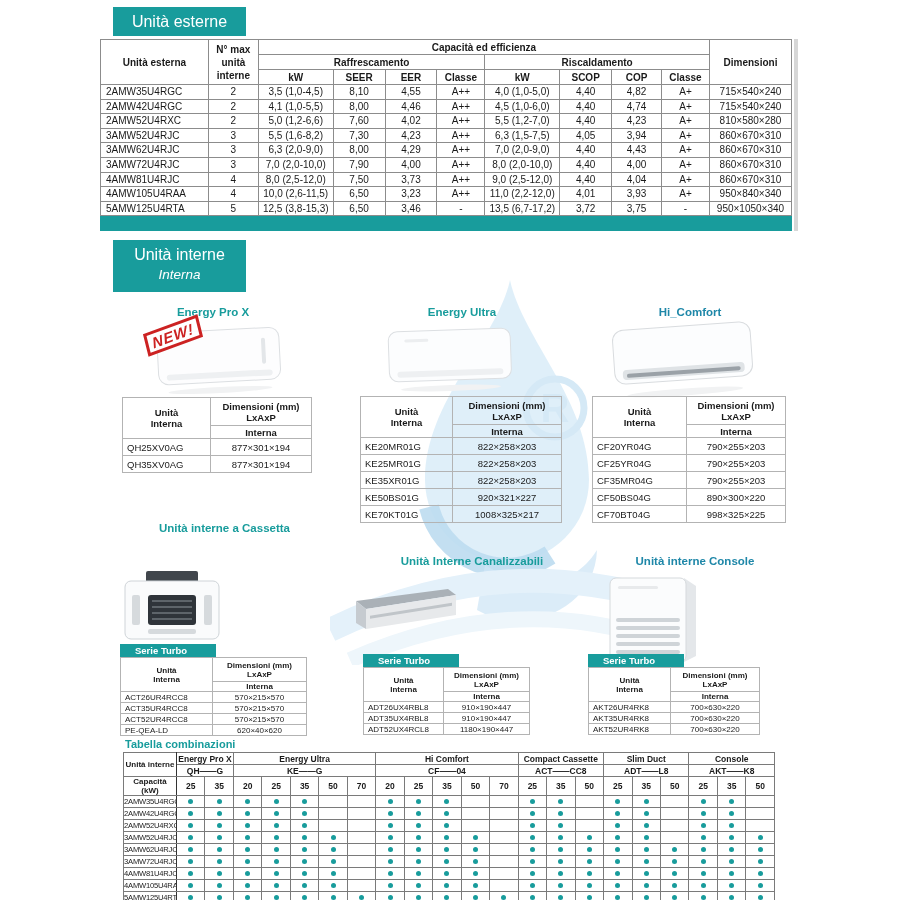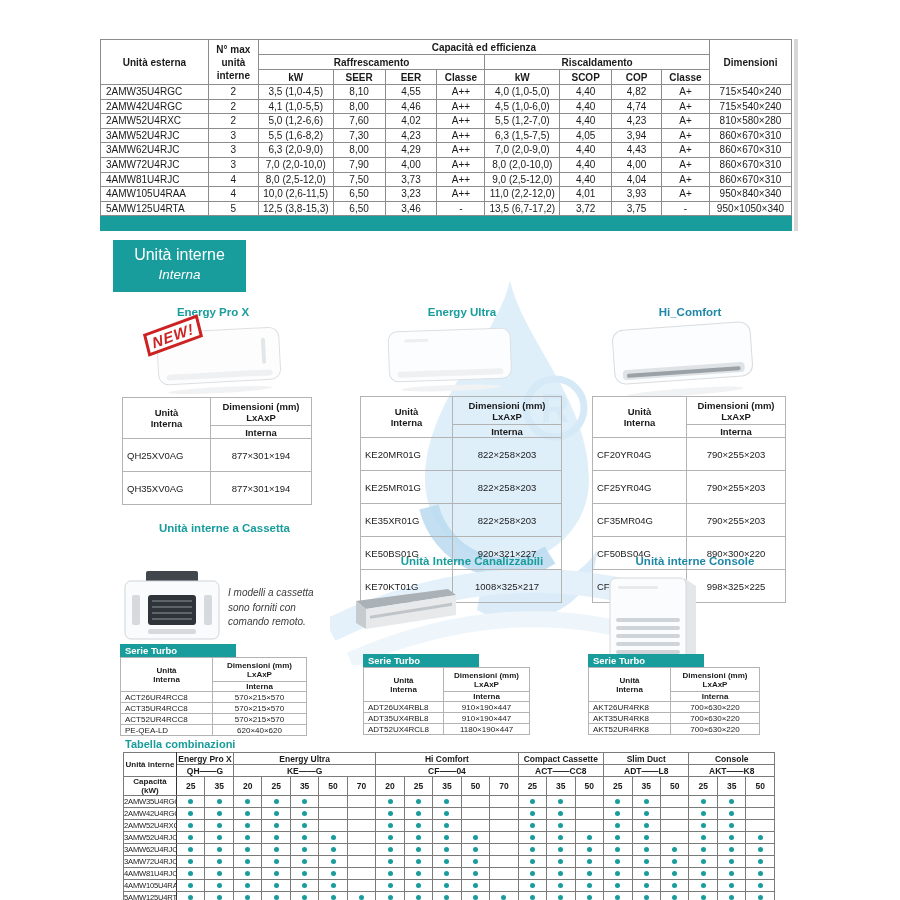--- a/index.html
+++ b/index.html
@@ -26,31 +26,31 @@
   #outdoor-table{left:100px;top:39px;width:692px;font-size:10px;background:transparent}
   #outdoor-table th,#outdoor-table td{border:1px solid #8c8c8c;text-align:center;padding:0 2px;line-height:13.6px;height:14.6px}
   #outdoor-table th{font-weight:bold;line-height:13px;height:15px}
   #outdoor-table td.c0{text-align:left;padding-left:5px}
   
   .dim-table{font-size:9.5px;background:transparent}
   .dim-table th,.dim-table td{border:1px solid #b3b3b3;text-align:center;padding:0 2px}
   .dim-table th{font-weight:bold}
   .dim-table .h1{height:28px}
   .dim-table .h2{height:13px}
-  .dim-table td{height:33px}
+  .dim-table td{height:17px}
   .dim-table td.c0{text-align:left;padding-left:4px}
   .dim-table.small{font-size:8px}
   .dim-table.small .h1{height:24px}
   .dim-table.small .h2{height:10px}
   .dim-table.small td{height:11px}
   
   .sec-title{font-weight:bold;font-size:11.5px;color:var(--teal);text-align:center}
   .sec-title.blue{color:var(--title_blue)}
   .serie-bar{background:var(--teal);color:#fff;font-weight:bold;font-size:9.5px;
-             width:116px;height:13px;line-height:13px;padding-left:5px}
+             width:96px;height:13px;line-height:13px;padding-left:15px}
   .desc{font-style:italic;font-size:10px;line-height:1.45;color:#3c3c3c}
   
   .new-stamp{left:144px;top:324px;transform:rotate(-20deg) skewX(-6deg);
     border:3px solid var(--stamp_red);color:var(--stamp_red);font-weight:bold;font-style:italic;
     font-size:15px;padding:0 4px;letter-spacing:1px;background:rgba(255,255,255,.85);z-index:3}
   
   #combos-title{left:125px;top:738px;font-weight:bold;font-size:11px;color:var(--teal)}
   #combos-table{left:123px;top:752px;width:652px;font-size:8.5px;table-layout:fixed;
                 border:1.5px solid #333}
   #combos-table th,#combos-table td{border:1px solid #7a7a7a;text-align:center;padding:0;height:12px;
@@ -73,20 +73,21 @@
     <path d="M64 242 A80 80 0 0 0 185 290" stroke="#bcdcf0" stroke-width="20" fill="none" opacity="0.9"></path>
     <path d="M120 300 C170 330, 210 320, 232 285 C230 345, 160 372, 112 345 Z" fill="#cfe6f5" opacity="0.75"></path>
     <circle cx="190" cy="143" r="29" fill="none" stroke="#d5e9f6" stroke-width="7"></circle>
     <text x="190" y="157" text-anchor="middle" font-size="40" font-weight="bold" fill="#d5e9f6" font-family="Liberation Sans, sans-serif">R</text>
   </svg>
   <svg class="abs" style="left:330px;top:545px;z-index:0" width="330" height="120" viewBox="0 0 330 120">
     <path d="M0 85 Q165 5 330 55" stroke="#e4f1fa" stroke-width="24" fill="none"></path>
     <path d="M20 115 Q180 45 330 95" stroke="#eef6fb" stroke-width="16" fill="none"></path>
   </svg>
 
+  <div class="abs teal-box z1" id="outdoor-title">Unità esterne</div>
 
   <table class="abs z1" id="outdoor-table">
     <colgroup>
       <col style="width:108px">
         <col style="width:50px">
         <col style="width:75px">
         <col style="width:52px">
       <col style="width:52px">
         <col style="width:48px">
         <col style="width:75px">
@@ -389,21 +390,20 @@
     <g stroke="#8d949a" stroke-width="1">
       <line x1="30" y1="32" x2="70" y2="32"></line>
         <line x1="30" y1="38" x2="70" y2="38"></line>
       <line x1="30" y1="44" x2="70" y2="44"></line>
         <line x1="30" y1="50" x2="70" y2="50"></line>
     </g>
     <rect x="10" y="26" width="8" height="30" rx="2" fill="#d6dadd"></rect>
     <rect x="82" y="26" width="8" height="30" rx="2" fill="#d6dadd"></rect>
     <rect x="26" y="60" width="48" height="5" rx="2" fill="#d6dadd"></rect>
   </svg>
-  <div class="abs z1 desc" style="left:228px;top:586px;width:110px">I modelli a cassetta sono forniti con comando remoto.</div>
 
   <svg class="abs z1" style="left:350px;top:583px" width="108" height="54" viewBox="0 0 108 54">
     <polygon points="6,18 98,6 106,12 16,26" fill="#aab1b7"></polygon>
     <polygon points="6,18 16,26 16,46 6,40" fill="#c6cbd0"></polygon>
     <polygon points="16,26 106,12 106,32 16,46" fill="#e7e9eb"></polygon>
     <rect x="20" y="36" width="82" height="3" transform="skewY(-9)" fill="#c0c5c9"></rect>
   </svg>
 
   <svg class="abs z1" style="left:606px;top:572px" width="94" height="94" viewBox="0 0 94 94">
     <polygon points="78,6 90,14 90,84 78,90" fill="#e4e7ea"></polygon>

